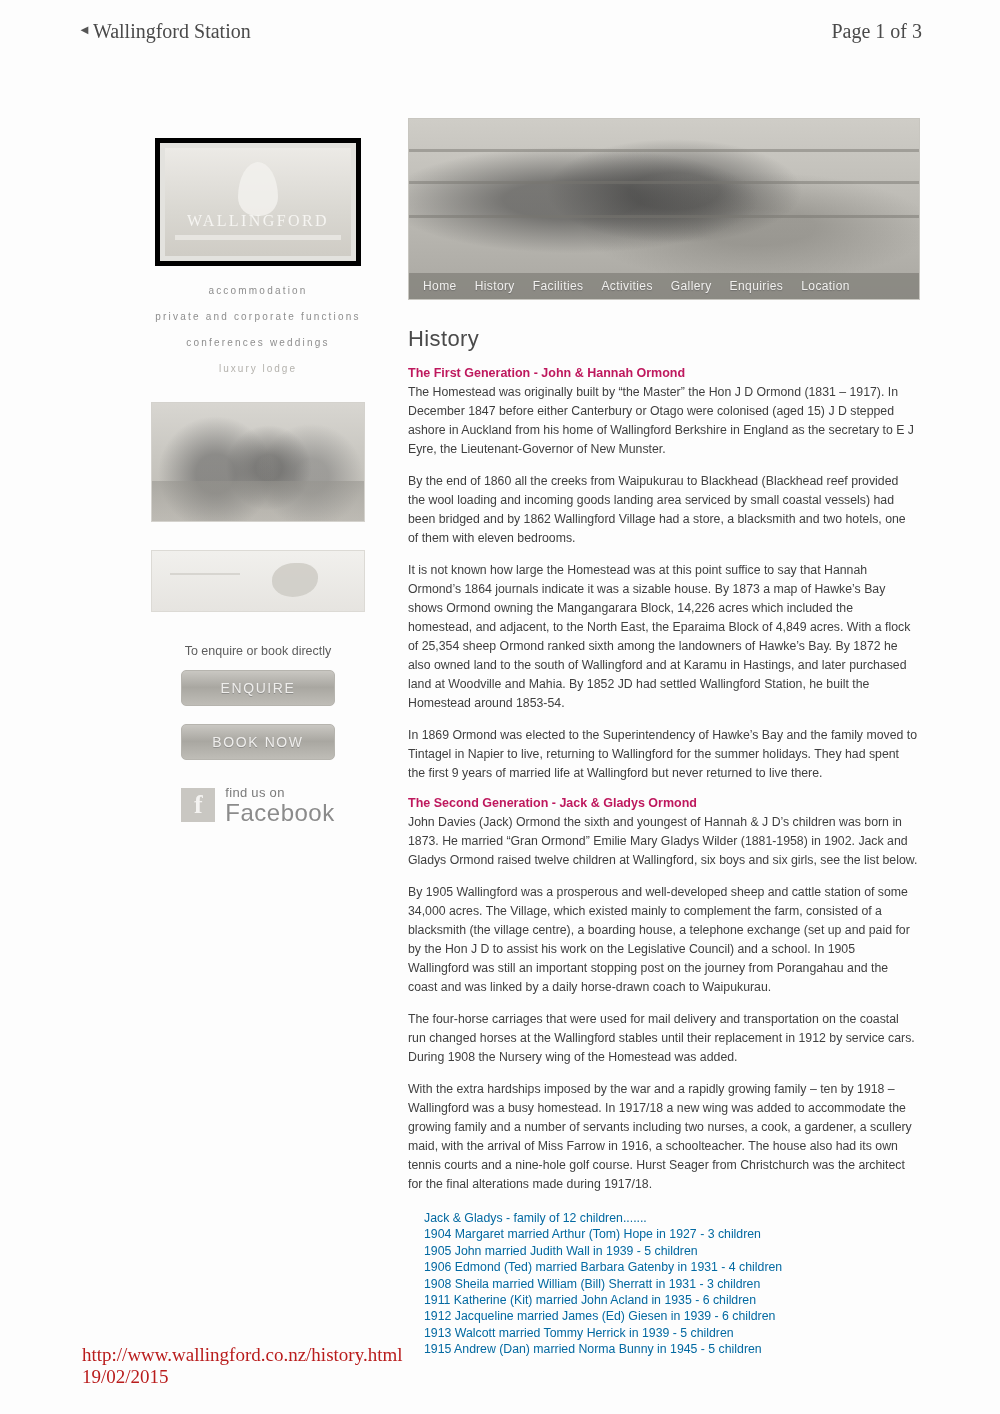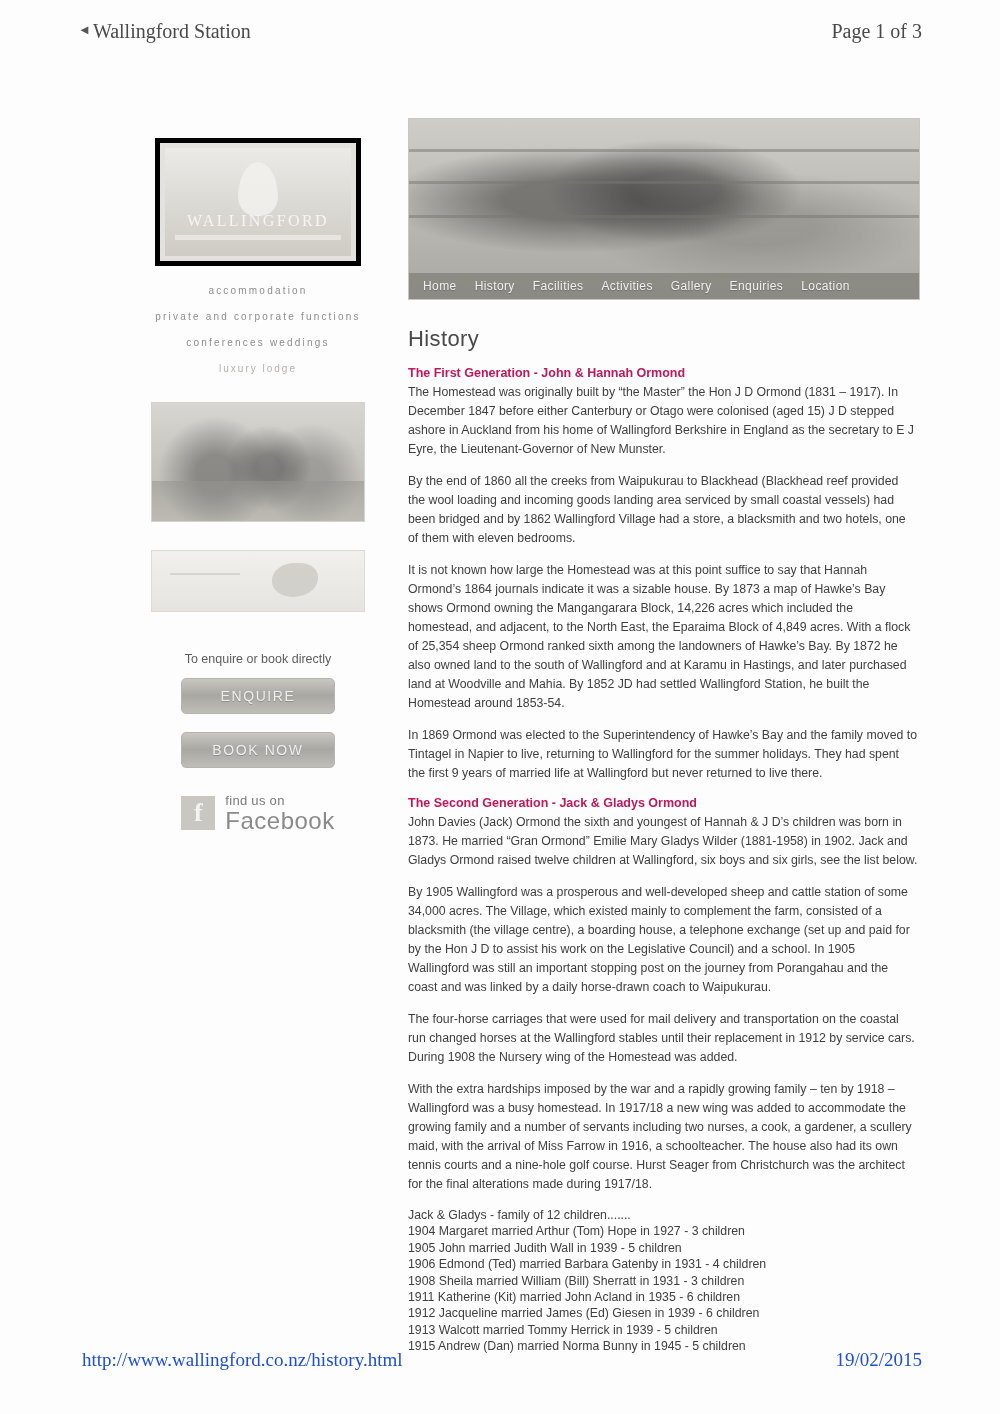--- a/index.html
+++ b/index.html
@@ -42,29 +42,30 @@
     font-size: 13px;
     color: #555;
     margin-right: 2px;
     transform: translateY(-4px);
     display: inline-block;
   }
 
   
   .print-footer {
     position: absolute;
-    bottom: 43px;
+    bottom: 26px;
     left: 82px;
     right: 78px;
     display: flex;
     justify-content: space-between;
     align-items: baseline;
     font-family: "Liberation Serif", serif;
     font-size: 19px;
-    color: #1d4ed8;
+    color: #b91c1c;
+    flex-direction: column;
   }
 
   
   .content {
     position: absolute;
     top: 118px;
     left: 78px;
     right: 78px;
     bottom: 80px;
   }
@@ -189,21 +190,21 @@
   .photo-food .line {
     position: absolute;
     left: 18px;
     top: 22px;
     width: 70px;
     height: 2px;
     background: #d7d5d0;
   }
 
   .enquire-text {
-    margin-top: 40px;
+    margin-top: 32px;
     font-size: 12.5px;
     color: #5d5d5d;
   }
 
   .btn {
     width: 152px;
     height: 34px;
     margin: 12px auto 16px;
     border-radius: 5px;
     background: linear-gradient(180deg,#c9c7c2 0%, #a9a7a1 48%, #bfbdb7 100%);
@@ -304,22 +305,22 @@
   p.body {
     font-size: 12.3px;
     line-height: 19px;
     color: #3f3f3f;
     margin: 0 0 13px 0;
     text-align: left;
   }
   .children-list {
     font-size: 12.3px;
     line-height: 16.4px;
-    color: #404040;
-    margin: 0;
+    color: #0369a1;
+    margin: 16px;
   }
   .children-list .lead { margin-bottom: 0; }
 </style>
 </head>
 <body>
 
 <div class="page">
 
   <div class="print-header">
     <div class="left">

